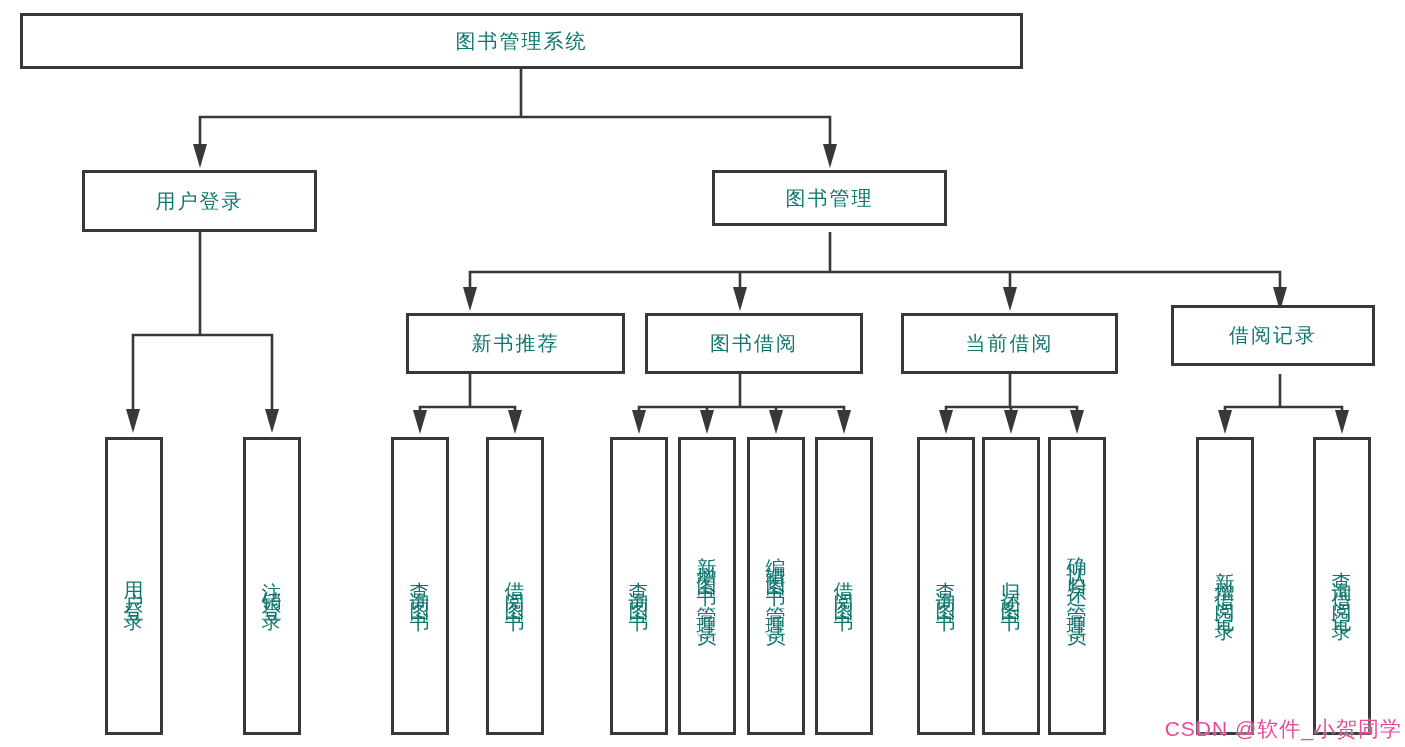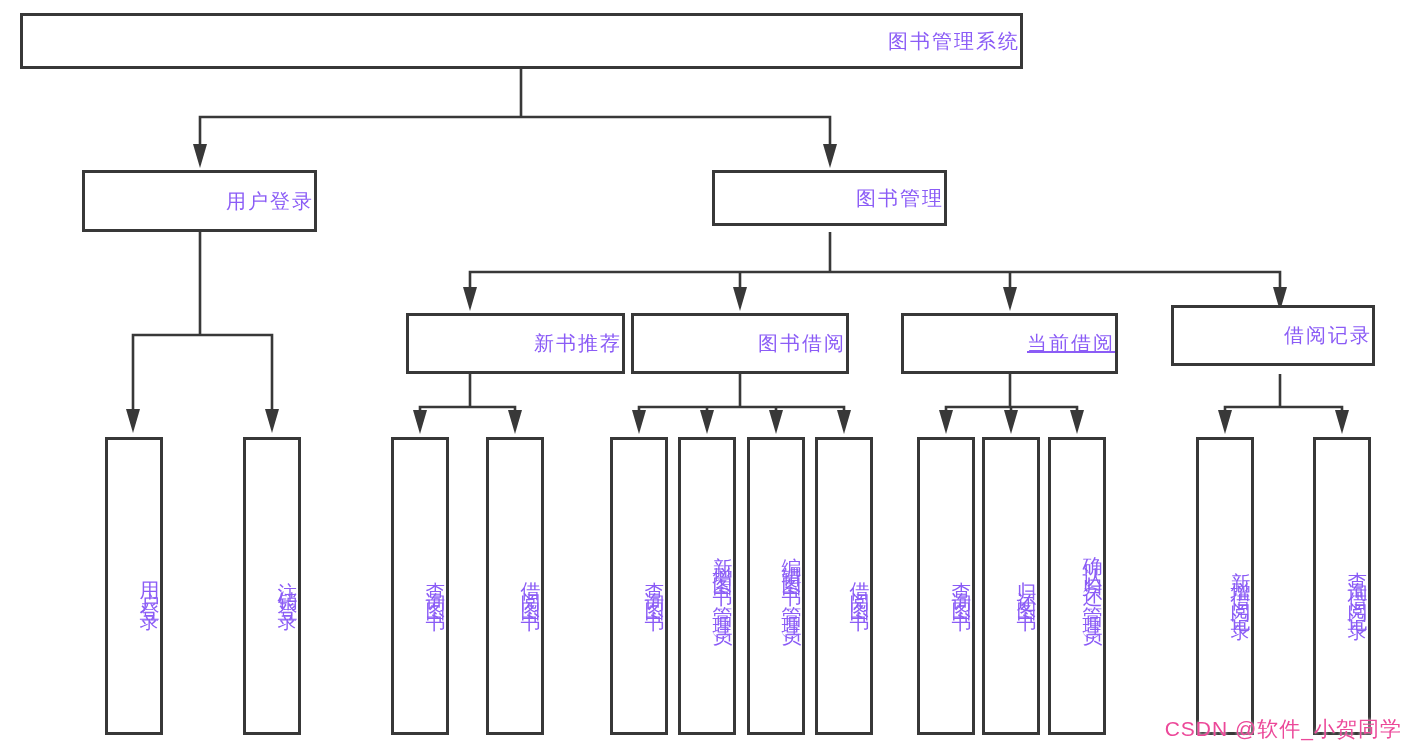--- a/index.html
+++ b/index.html
@@ -11,22 +11,22 @@
     overflow:hidden;
   }
   #connectors{position:absolute;left:0;top:0;width:1405px;height:747px;}
   .box{
     position:absolute;
     box-sizing:border-box;
     border:3px solid #383838;
     background:#ffffff;
     display:flex;
     align-items:center;
-    justify-content:flex-end;
-    color:#8b5cf6;
+    justify-content:center;
+    color:#0f766e;
   }
   .box.h span{
     font-size:20px;
     letter-spacing:2px;
     white-space:nowrap;
   }
   .box.v span{
     writing-mode:vertical-rl;
     text-orientation:mixed;
     font-size:20px;
@@ -107,24 +107,24 @@
   <div class="box h" style="left:82px;top:170px;width:235px;height:62px;">
     <span>用户登录</span>
   </div>
   <div class="box h" style="left:712px;top:170px;width:235px;height:56px;">
     <span>图书管理</span>
   </div>
 
   <div class="box h" style="left:361px;top:313px;width:219px;height:61px;margin-left:45px;">
     <span>新书推荐</span>
   </div>
-  <div class="box h" style="left:631px;top:313px;width:218px;height:61px;">
+  <div class="box h" style="left:645px;top:313px;width:218px;height:61px;">
     <span>图书借阅</span>
   </div>
-  <div class="box h" style="left:901px;top:313px;width:217px;height:61px;text-decoration:underline;">
+  <div class="box h" style="left:901px;top:313px;width:217px;height:61px;">
     <span>当前借阅</span>
   </div>
   <div class="box h" style="left:1171px;top:305px;width:204px;height:61px;">
     <span>借阅记录</span>
   </div>
 
   <div class="box v" style="left:105px;top:437px;width:58px;height:298px;">
     <span>用户登录</span>
   </div>
   <div class="box v" style="left:243px;top:437px;width:58px;height:298px;">

